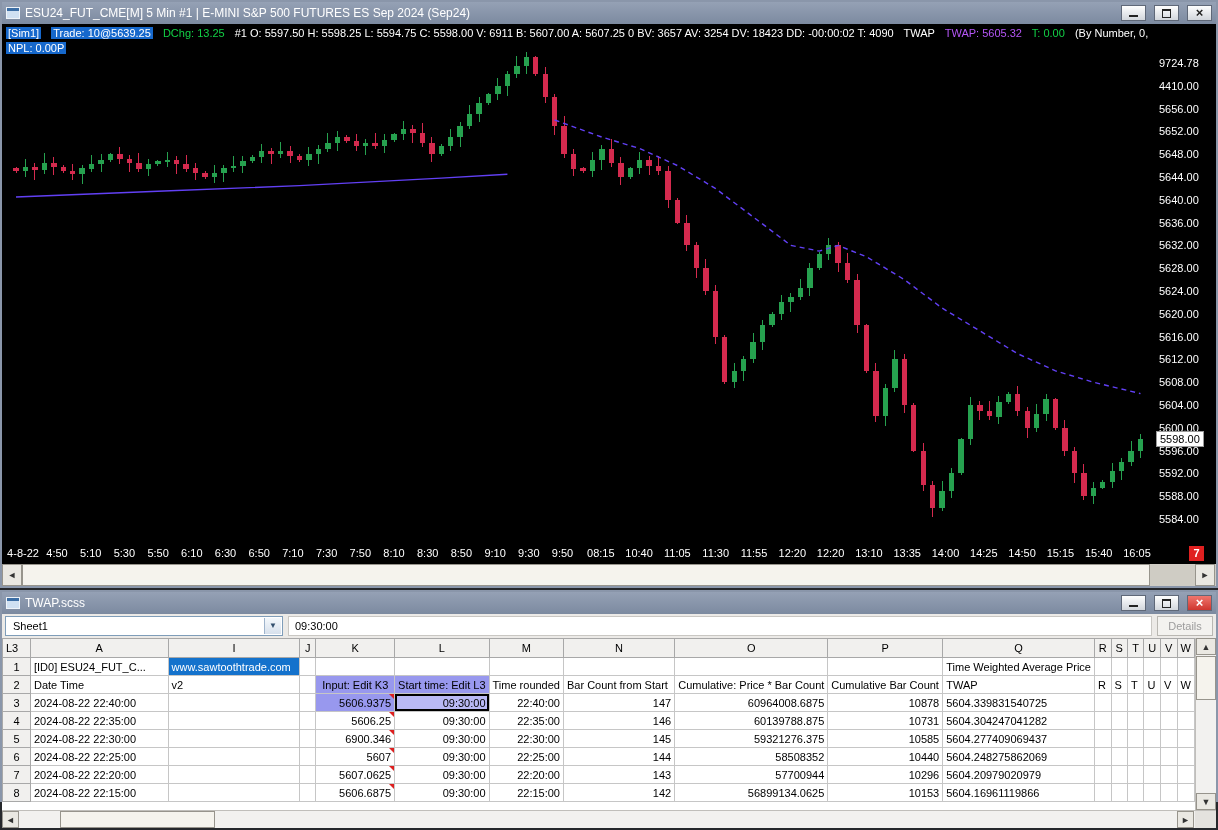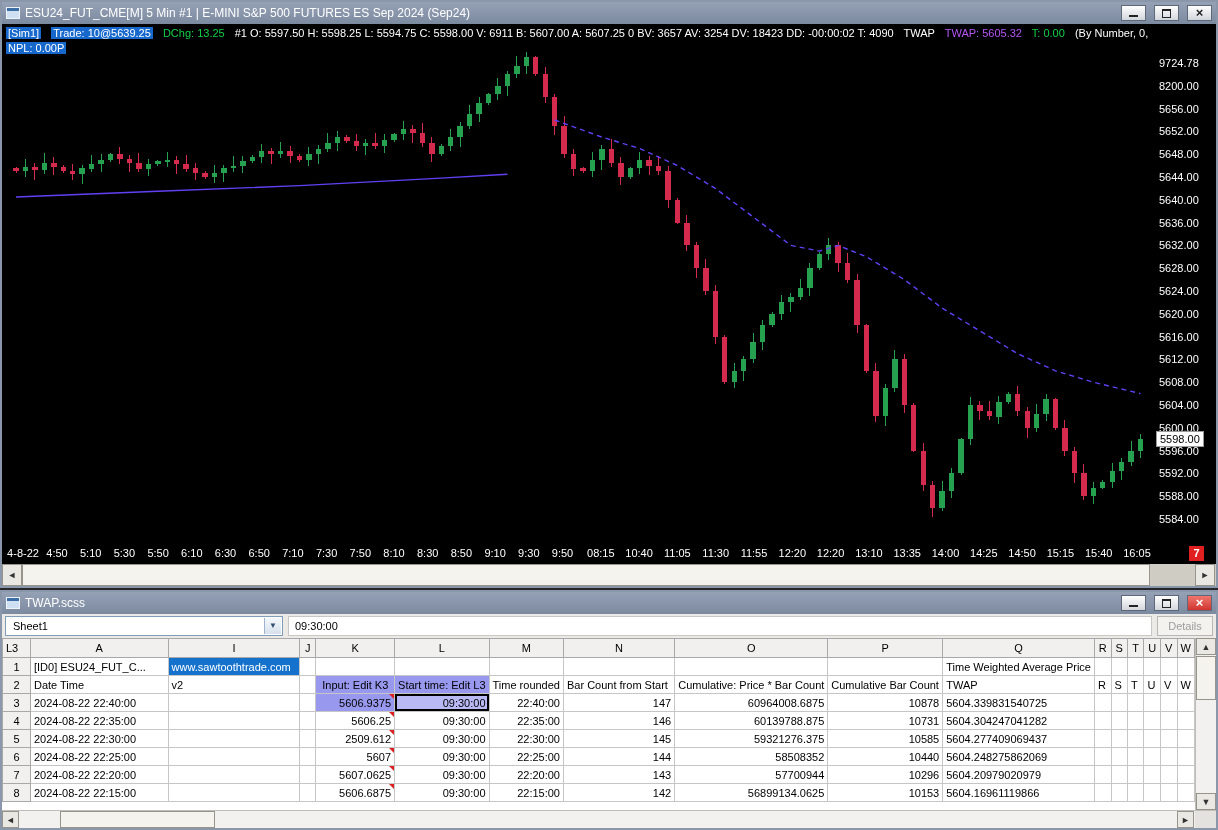--- a/index.html
+++ b/index.html
@@ -5,21 +5,21 @@
   * { box-sizing: border-box; margin: 0; padding: 0; }
   html,body { width: 1218px; height: 830px; }
   body {
     background: #26282c;
     font-family: "Liberation Sans", sans-serif;
     position: relative;
     overflow: hidden;
   }
   .window { position: absolute; left: 0; width: 1218px; border: 2px solid #8a96aa; }
   #chart-window { top: 0; height: 588px; background: #000; }
-  #sheet-window { top: 590px; height: 240px; background: #0ea5e9; }
+  #sheet-window { top: 590px; height: 212px; background: #0ea5e9; }
 
   
   .titlebar {
     position: relative; height: 22px;
     background: linear-gradient(#95a1b5, #7c8aa0);
     display: flex; align-items: center; padding: 0 4px; gap: 5px;
   }
   .title-text { color: #fff; font-size: 12px; flex: 1; white-space: nowrap; overflow: hidden; }
   .win-icon { width: 14px; height: 12px; border: 1px solid #eef3f9; background: #cfe0f2; position: relative; flex: 0 0 auto; }
   .win-icon::before { content: ""; position: absolute; left: 0; right: 0; top: 0; height: 3px; background: #3c6ea5; }
@@ -366,21 +366,21 @@
         <span class="seg c-green">T: 0.00</span>
         <span class="seg">(By Number, 0, , 16, 1000,</span>
       </div>
       <div class="row2">
         <span class="seg hl-blue">NPL: 0.00P</span>
       </div>
     </div>
 
     <div class="price-axis" id="price-axis">
         <div class="price-label" style="top: 33px;">9724.78</div>
-        <div class="price-label" style="top: 55.8px;">8200.00</div>
+        <div class="price-label" style="top: 55.8px;">4410.00</div>
         <div class="price-label" style="top: 78.6px;">5656.00</div>
         <div class="price-label" style="top: 101.4px;">5652.00</div>
         <div class="price-label" style="top: 124.2px;">5648.00</div>
         <div class="price-label" style="top: 147px;">5644.00</div>
         <div class="price-label" style="top: 169.8px;">5640.00</div>
         <div class="price-label" style="top: 192.6px;">5636.00</div>
         <div class="price-label" style="top: 215.4px;">5632.00</div>
         <div class="price-label" style="top: 238.2px;">5628.00</div>
         <div class="price-label" style="top: 261px;">5624.00</div>
         <div class="price-label" style="top: 283.8px;">5620.00</div>
@@ -580,21 +580,21 @@
             <td class=""></td>
             <td class=""></td>
             <td class=""></td>
             <td class=""></td>
           </tr>
           <tr>
             <td class="rownum">5</td>
             <td class="">2024-08-22 22:30:00</td>
             <td class=""></td>
             <td class=""></td>
-            <td class="al-r cell-comment">2509.612</td>
+            <td class="al-r cell-comment">6900.346</td>
             <td class="al-r">09:30:00</td>
             <td class="al-r">22:30:00</td>
             <td class="al-r">145</td>
             <td class="al-r">59321276.375</td>
             <td class="al-r">10585</td>
             <td class="">5604.277409069437</td>
             <td class=""></td>
             <td class=""></td>
             <td class=""></td>
             <td class=""></td>

